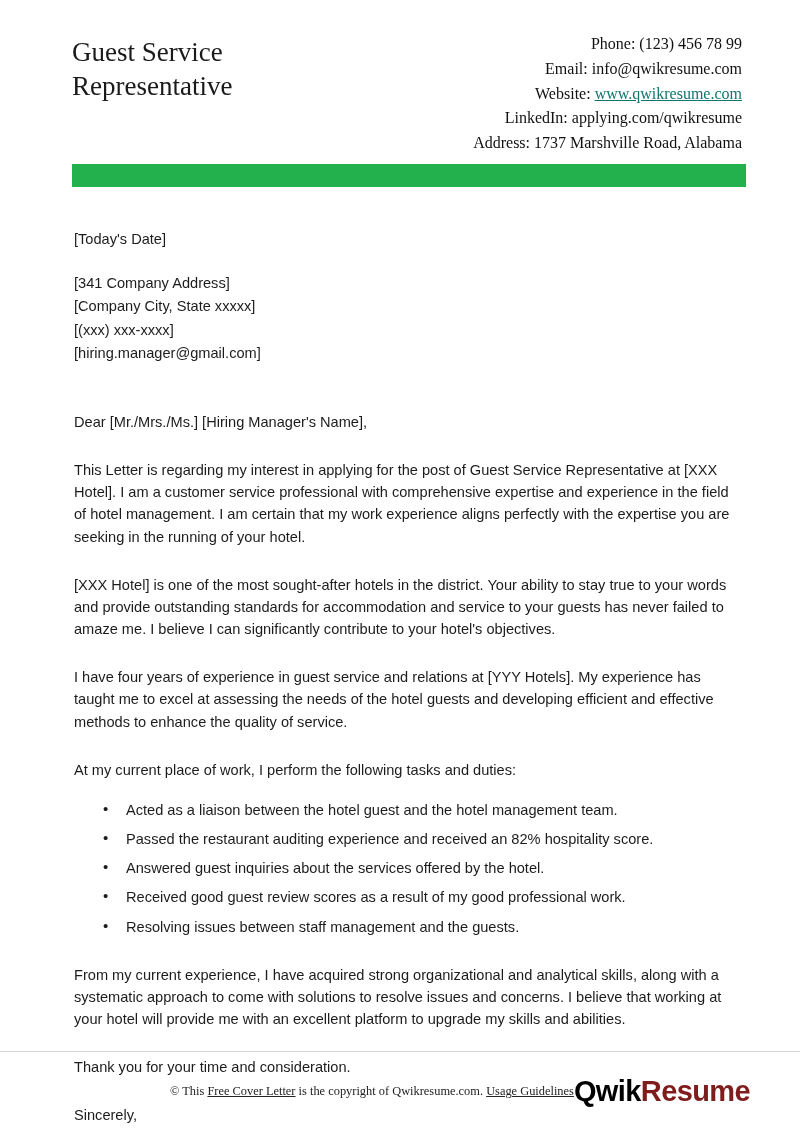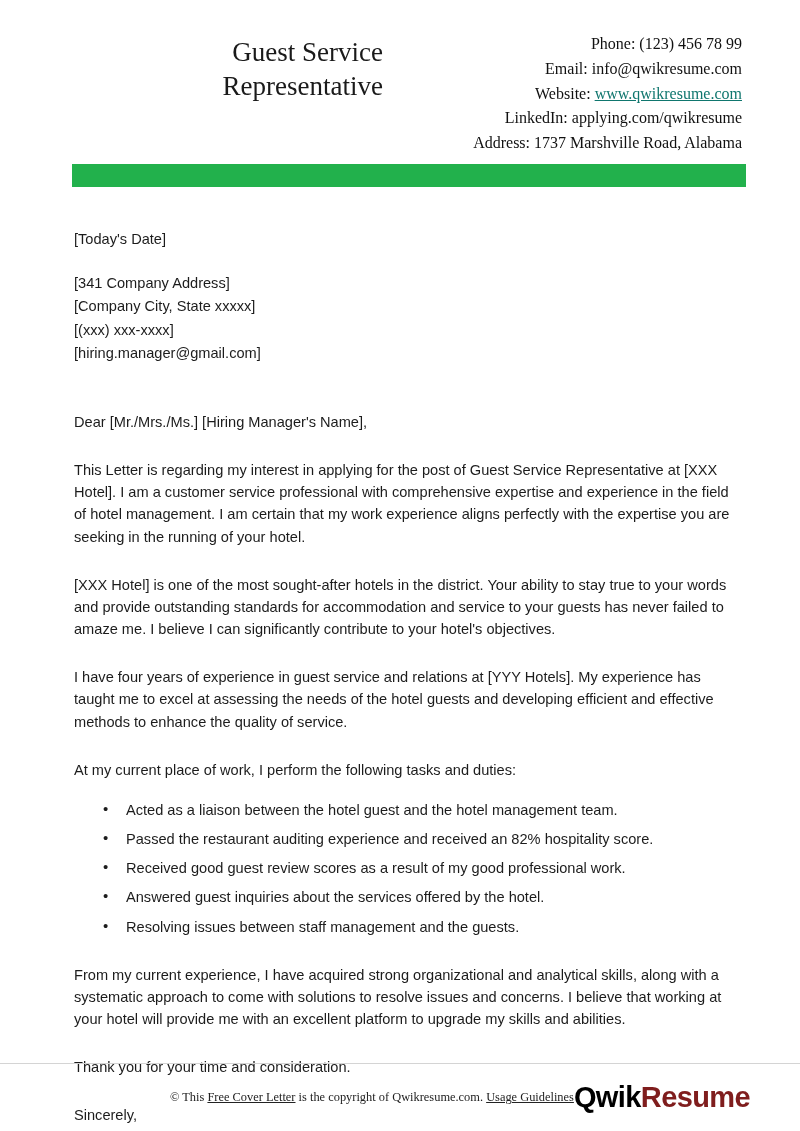--- a/index.html
+++ b/index.html
@@ -41,24 +41,23 @@
     line-height: 1.15;
     color: #000000;
     margin: 0;
     white-space: nowrap;
   }
   .job-title {
     font-family: "Liberation Serif", serif;
     font-size: 27px;
     line-height: 1.26;
     color: #1a1a1a;
-    margin: 7px 0 0 11px;
+    margin: 7px 0 0 0;
     max-width: 300px;
     font-weight: normal;
-    text-align: right;
   }
   .header-right {
     text-align: right;
     font-family: "Liberation Serif", serif;
     font-size: 16px;
     line-height: 1.55;
     color: #111111;
     padding-top: 6px;
     max-width: 310px;
   }
@@ -137,21 +136,21 @@
   .sign-name {
     margin-top: 1px;
   }
 
   
   .footer {
     position: absolute;
     left: 0;
     bottom: 0;
     width: 800px;
-    height: 68px;
+    height: 80px;
     border-top: 1px solid #d4d4d4;
     display: flex;
     align-items: center;
     justify-content: space-between;
     padding: 0 62px 0 170px;
     box-sizing: border-box;
   }
   .footer-text {
     font-family: "Liberation Serif", serif;
     font-size: 12.4px;
@@ -217,22 +216,22 @@
     <div class="salutation">Dear [Mr./Mrs./Ms.] [Hiring Manager's Name],</div>
 
     <p class="para">This Letter is regarding my interest in applying for the post of Guest Service Representative at [XXX Hotel]. I am a customer service professional with comprehensive expertise and experience in the field of hotel management. I am certain that my work experience aligns perfectly with the expertise you are seeking in the running of your hotel.</p>
     <p class="para">[XXX Hotel] is one of the most sought-after hotels in the district. Your ability to stay true to your words and provide outstanding standards for accommodation and service to your guests has never failed to amaze me. I believe I can significantly contribute to your hotel's objectives.</p>
     <p class="para">I have four years of experience in guest service and relations at [YYY Hotels]. My experience has taught me to excel at assessing the needs of the hotel guests and developing efficient and effective methods to enhance the quality of service.</p>
     <p class="para">At my current place of work, I perform the following tasks and duties:</p>
 
     <ul class="duties">
       <li>Acted as a liaison between the hotel guest and the hotel management team.</li>
       <li>Passed the restaurant auditing experience and received an 82% hospitality score.</li>
+      <li>Answered guest inquiries about the services offered by the hotel.</li>
       <li>Received good guest review scores as a result of my good professional work.</li>
-      <li>Answered guest inquiries about the services offered by the hotel.</li>
       <li>Resolving issues between staff management and the guests.</li>
     </ul>
 
     <p class="para closing">From my current experience, I have acquired strong organizational and analytical skills, along with a systematic approach to come with solutions to resolve issues and concerns. I believe that working at your hotel will provide me with an excellent platform to upgrade my skills and abilities.</p>
     <p class="para">Thank you for your time and consideration.</p>
     <p class="para">Sincerely,</p>
     <div class="sign-name">[Your Name]</div>
   </div>
 
   <div class="footer">

